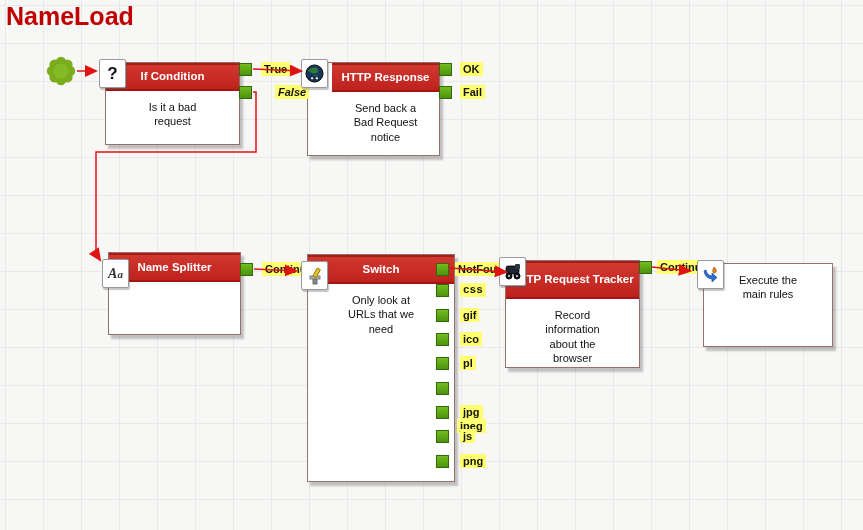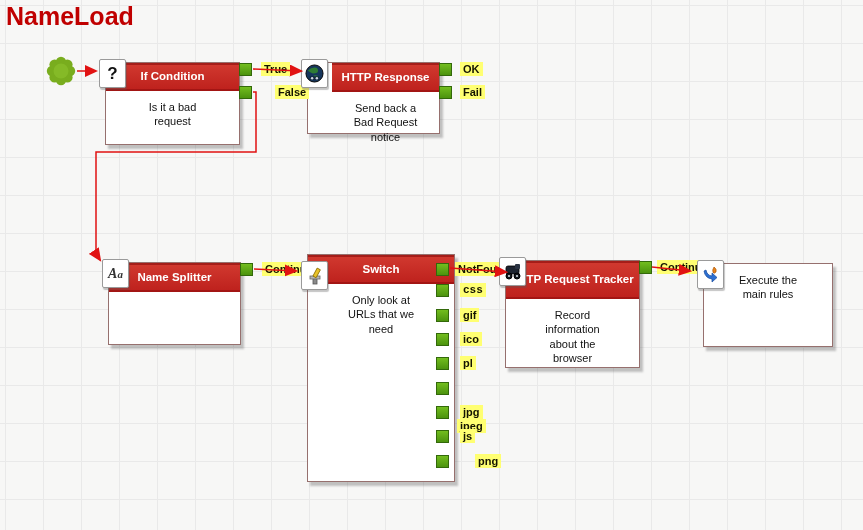--- a/index.html
+++ b/index.html
@@ -86,42 +86,42 @@
       <div class="node-header" style="height: 28px;">If Condition</div>
       <div class="node-body">Is it a bad
 request</div>
     </div>
     <div class="icon-box" style="left: 99px; top: 59px;">
       <span style="font-size:17px;font-weight:bold;">?</span>
     </div>
     <div class="port" style="left: 239px; top: 63px;"></div>
     <div class="port-label" style="left: 261px; top: 62px;">True</div>
     <div class="port" style="left: 239px; top: 86px;"></div>
-    <div class="port-label" style="left: 275px; top: 85px;">False</div>
-    <div class="node" style="left: 307px; top: 62px; width: 133px; height: 72px; padding-left: 24px;">
+    <div class="port-label" style="left: 275px; top: 85px; font-style: italic;">False</div>
+    <div class="node" style="left: 307px; top: 62px; width: 133px; height: 94px; padding-left: 24px;">
       <div class="node-header" style="height: 29px;">HTTP Response</div>
       <div class="node-body">Send back a
 Bad Request
 notice</div>
     </div>
     <div class="icon-box" style="left: 301px; top: 59px;">
       <svg width="19" height="19" viewBox="0 0 20 20">
         <circle cx="10" cy="10" r="9" fill="#16365c" stroke="#000" stroke-width="1"></circle>
         <path d="M3,7 Q7,3 12,4 Q15,6 13,9 Q9,11 6,9 Z" fill="#2f7d33"></path>
         <path d="M9,12 Q13,11 15,14 Q13,17 10,16 Z" fill="#2f7d33"></path>
         <rect x="5" y="13" width="10" height="4" fill="#12263f"></rect>
         <circle cx="7.5" cy="15" r="1.3" fill="#cfd6dd"></circle>
         <circle cx="12.5" cy="15" r="1.3" fill="#cfd6dd"></circle>
       </svg>
     </div>
     <div class="port" style="left: 439px; top: 63px;"></div>
     <div class="port-label" style="left: 460px; top: 62px;">OK</div>
     <div class="port" style="left: 439px; top: 86px;"></div>
     <div class="port-label" style="left: 460px; top: 85px;">Fail</div>
-    <div class="node" style="left: 108px; top: 262px; width: 133px; height: 83px;">
+    <div class="node" style="left: 108px; top: 252px; width: 133px; height: 83px;">
       <div class="node-header" style="height: 29px;">Name Splitter</div>
     </div>
     <div class="icon-box" style="left: 102px; top: 259px;">
       <span style="font-family:'Liberation Serif',serif;font-style:italic;font-size:14px;color:#333;">A<span style="font-size:11px;">a</span></span>
     </div>
     <div class="port" style="left: 240px; top: 263px;"></div>
     <div class="port-label" style="left: 262px; top: 262px;">Continue</div>
     <div class="node" style="left: 307px; top: 254px; width: 148px; height: 228px;">
       <div class="node-header" style="height: 29px;">Switch</div>
       <div class="node-body">Only look at
@@ -145,21 +145,21 @@
     <div class="port-label" style="left: 460px; top: 332px;">ico</div>
     <div class="port" style="left: 436px; top: 357px;"></div>
     <div class="port-label" style="left: 460px; top: 356px;">pl</div>
     <div class="port" style="left: 436px; top: 382px;"></div>
     <div class="port-label" style="left: 457px; top: 381px; margin-top: 38px;">jpeg</div>
     <div class="port" style="left: 436px; top: 406px;"></div>
     <div class="port-label" style="left: 460px; top: 405px;">jpg</div>
     <div class="port" style="left: 436px; top: 430px;"></div>
     <div class="port-label" style="left: 460px; top: 429px;">js</div>
     <div class="port" style="left: 436px; top: 455px;"></div>
-    <div class="port-label" style="left: 460px; top: 454px; margin-left: 15px;">png</div>
+    <div class="port-label" style="left: 460px; top: 454px;">png</div>
     <div class="node" style="left: 505px; top: 260px; width: 135px; height: 108px;">
       <div class="node-header" style="height: 38px;">HTTP Request Tracker</div>
       <div class="node-body">Record
 information
 about the
 browser</div>
     </div>
     <div class="icon-box" style="left: 499px; top: 257px;">
       <svg width="20" height="18" viewBox="0 0 20 18">
         <rect x="3" y="3" width="13" height="8" rx="2" fill="#1d2430" stroke="#000" stroke-width="0.8"></rect>

